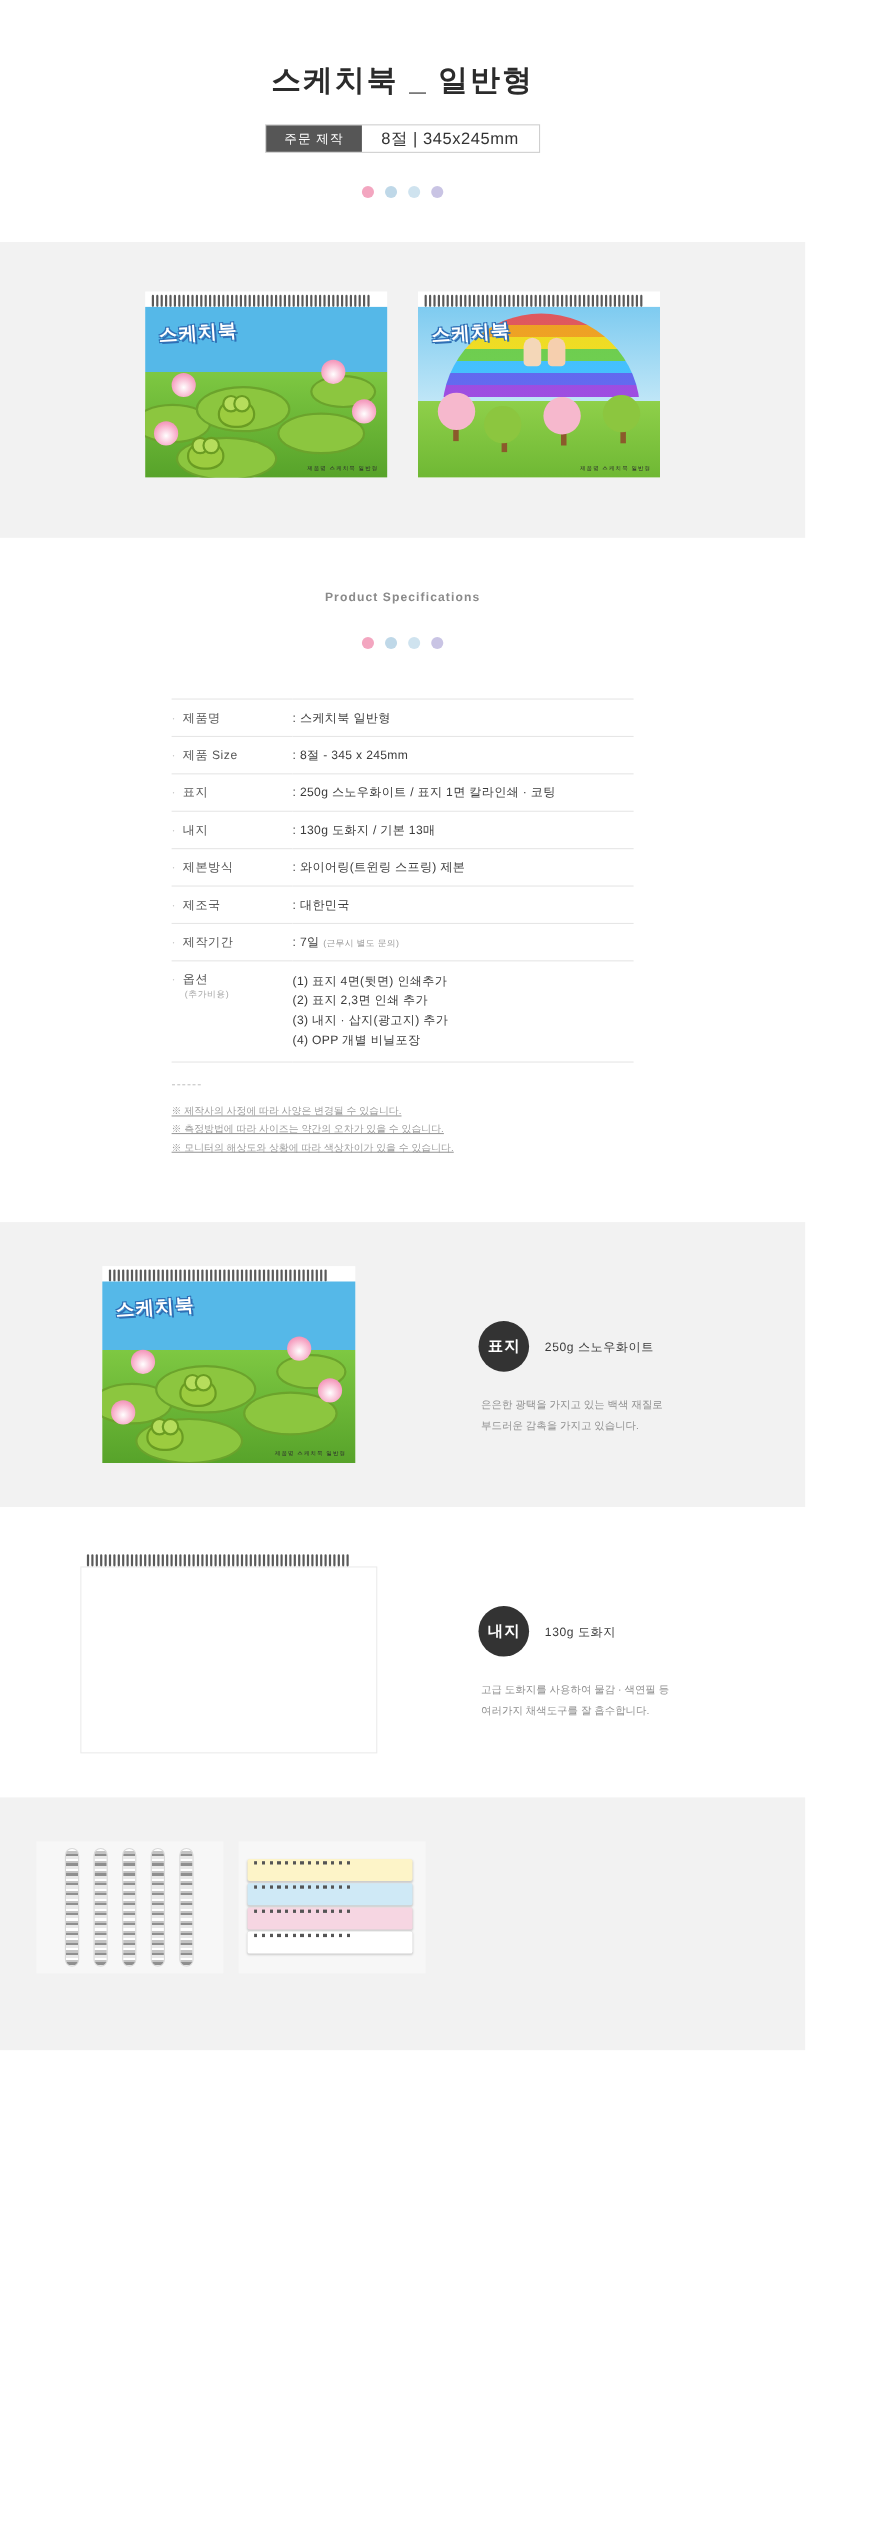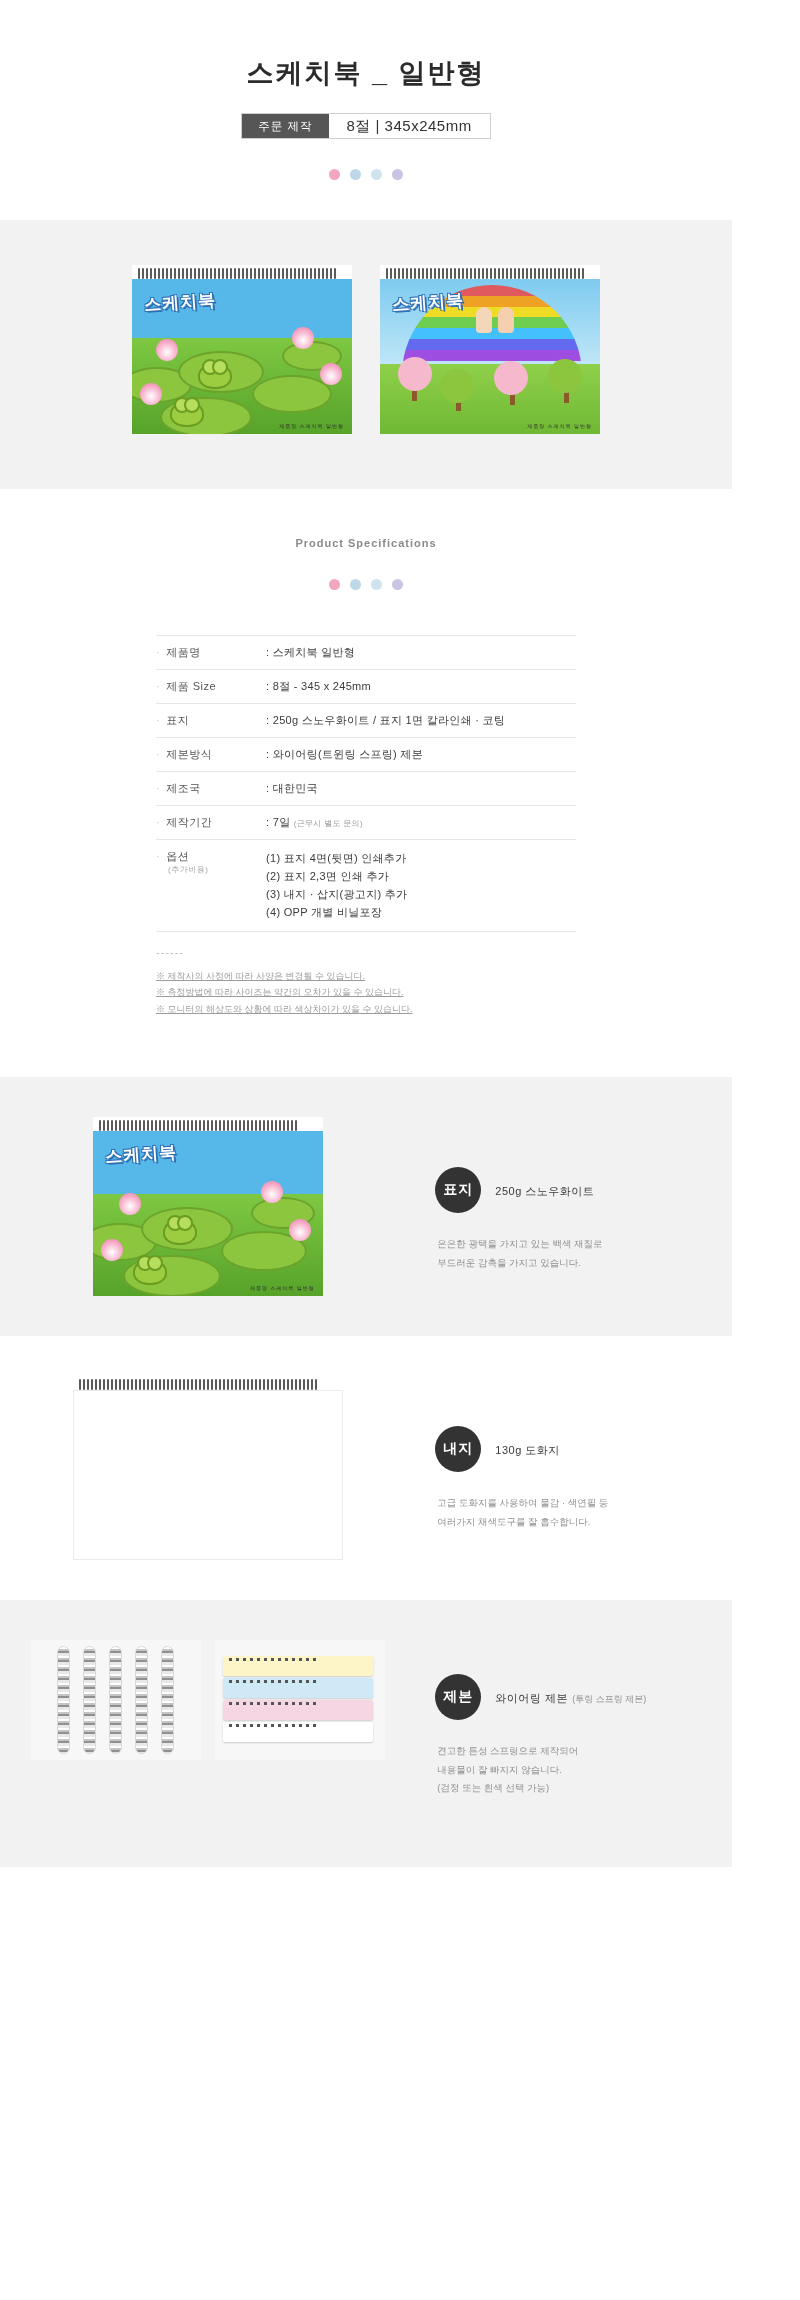--- a/index.html
+++ b/index.html
@@ -441,20 +441,24 @@
       </tr>
       <tr>
         <td class="k"><span class="bullet">·</span><span>제품 Size</span></td>
         <td class="v">: 8절 - 345 x 245mm</td>
       </tr>
       <tr>
         <td class="k"><span class="bullet">·</span><span>표지</span></td>
         <td class="v">: 250g 스노우화이트 / 표지 1면 칼라인쇄 · 코팅</td>
       </tr>
       <tr>
+        <td class="k"><span class="bullet">·</span><span>내지</span></td>
+        <td class="v">: 130g 도화지 / 기본 13매</td>
+      </tr>
+      <tr>
         <td class="k"><span class="bullet">·</span><span>제본방식</span></td>
         <td class="v">: 와이어링(트윈링 스프링) 제본</td>
       </tr>
       <tr>
         <td class="k"><span class="bullet">·</span><span>제조국</span></td>
         <td class="v">: 대한민국</td>
       </tr>
       <tr>
         <td class="k"><span class="bullet">·</span><span>제작기간</span></td>
         <td class="v">
@@ -658,27 +662,15 @@
         <div class="coil" style="left:104px; top:6px;"></div>
         <div class="coil" style="left:130px; top:6px;"></div>
       </div>
       <div class="notebook-stack" style="background:#f7f7f7">
         <div class="nb" style="top:16px; background:#fdf4c8;"></div>
         <div class="nb" style="top:38px; background:#cfe9f6;"></div>
         <div class="nb" style="top:60px; background:#f6d6e2;"></div>
         <div class="nb" style="top:82px; background:#ffffff;"></div>
       </div>
     </div>
-    <div class="detail-txt-col" style="padding-top:34px">
-      <div class="tag-head">
-        <span class="circle-tag">제본</span>
-        <span>
-          <span class="tag-title">와이어링 제본</span>
-          <span class="tag-sub">(투링 스프링 제본)</span>
-        </span>
-      </div>
-      <div class="tag-desc" style="white-space:pre-line">견고한 튼성 스프링으로 제작되어
-내용물이 잘 빠지지 않습니다.
-(검정 또는 흰색 선택 가능)</div>
-    </div>
   </section>
 
 </div>
 
 </body></html>

